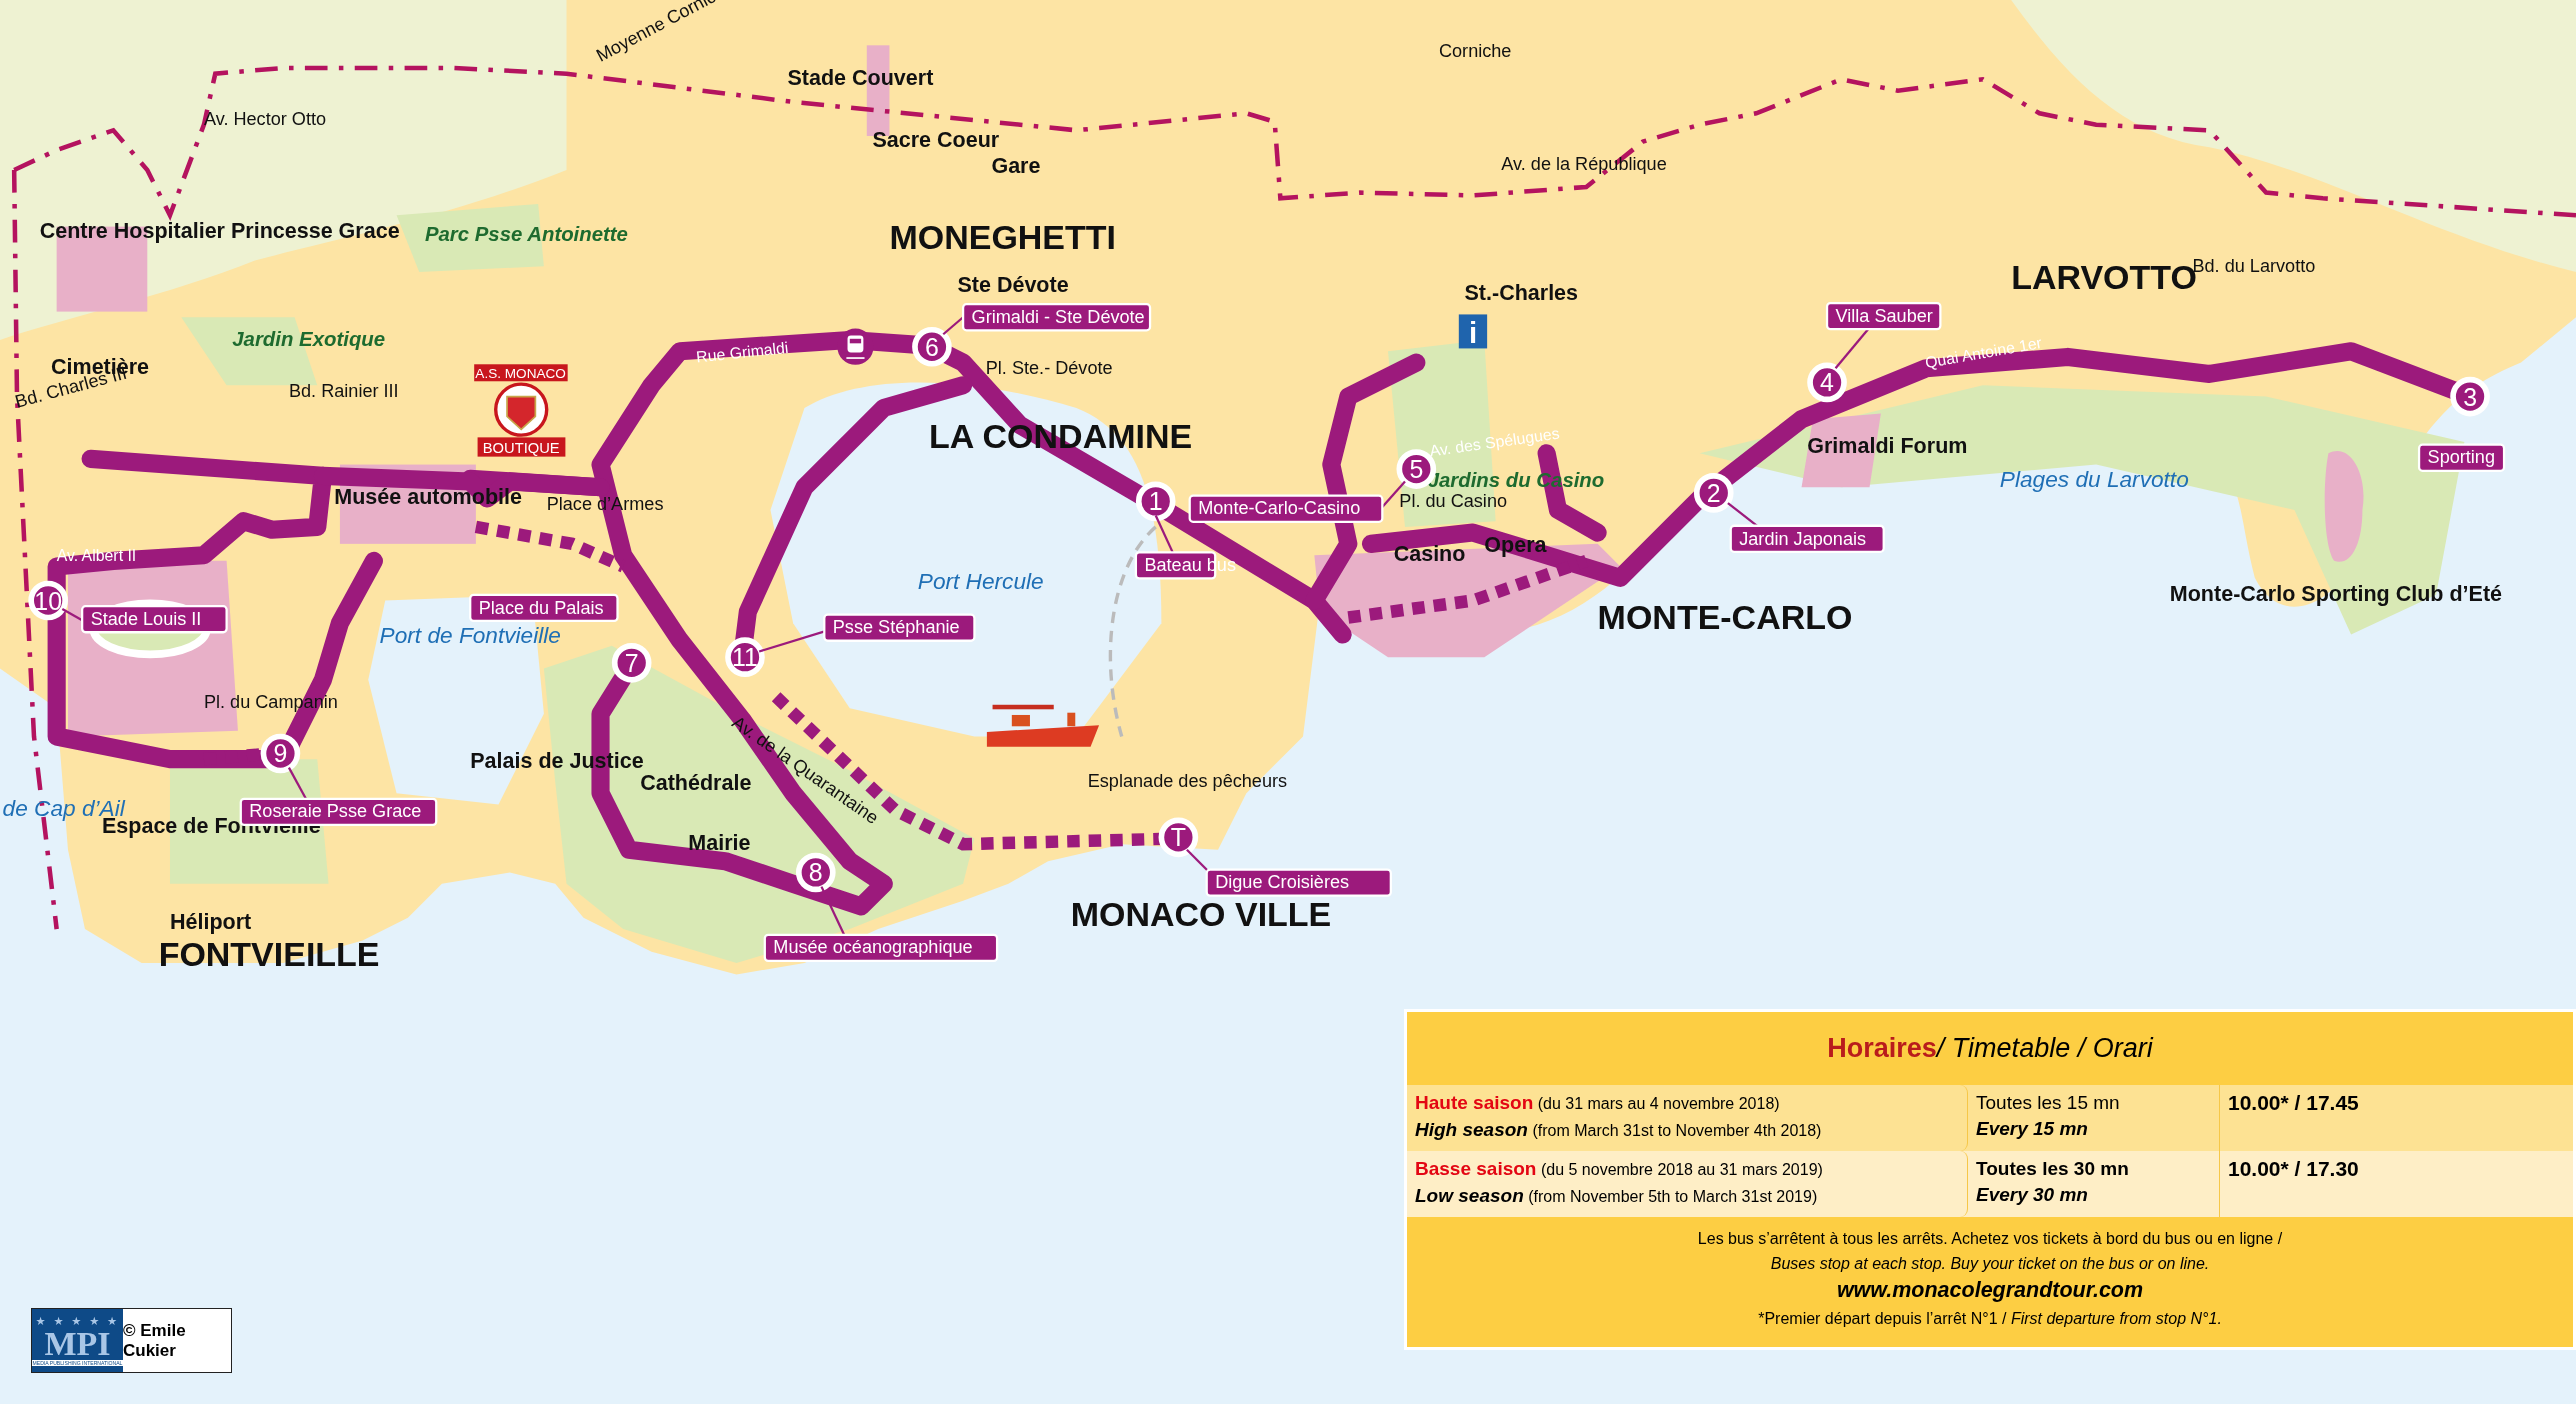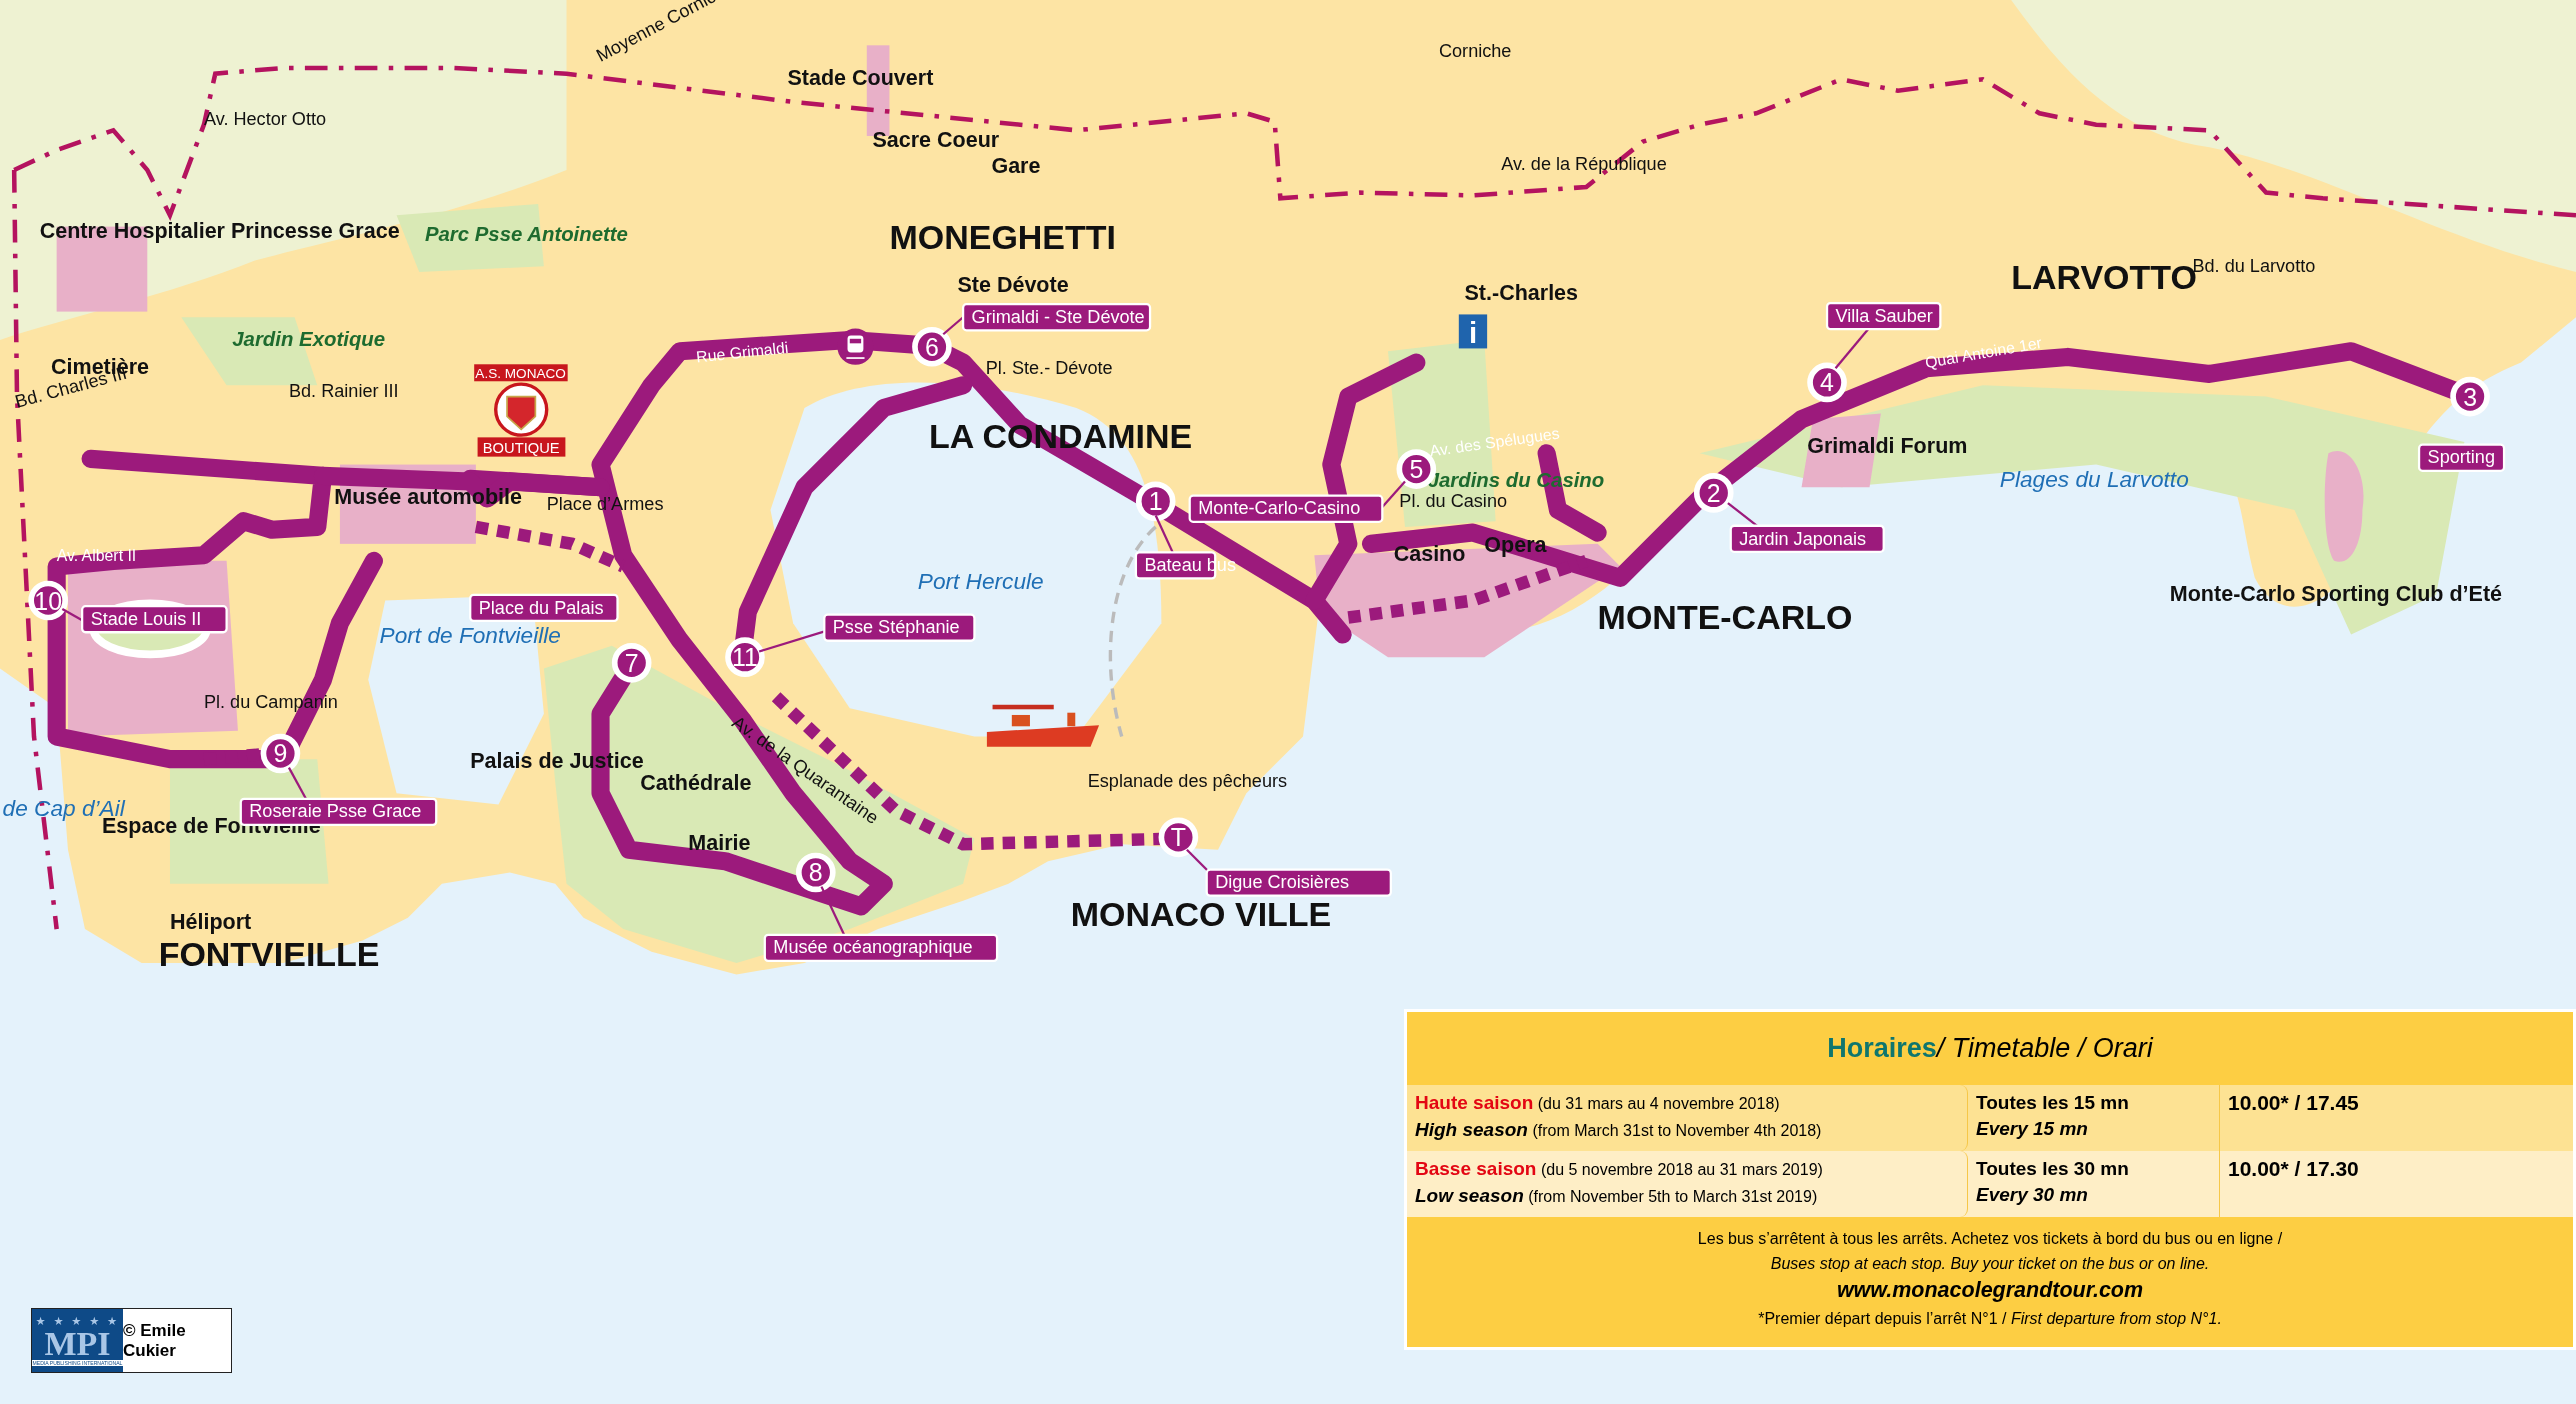--- a/index.html
+++ b/index.html
@@ -13,21 +13,21 @@
   .water{font-style:italic;font-size:40px;fill:#1f6fb5;}
   .stop-tag rect{fill:#9c1a7c;stroke:#fff;stroke-width:4;}
   .stop-tag text{fill:#fff;font-size:32px;}
   .stop-circle{fill:#9c1a7c;stroke:#fff;stroke-width:10;}
   .stop-num{fill:#fff;font-size:44px;text-anchor:middle;dominant-baseline:central;}
   .route-text{fill:#fff;font-size:28px;}
 
   
   #timetable{position:absolute;left:1404px;top:1009px;width:1172px;height:341px;background:#fff;border:3.4px solid #fff;box-sizing:border-box;font-family:"Liberation Sans",sans-serif;}
   .tt-head{height:73px;background:#fdce43;display:flex;align-items:center;justify-content:center;font-size:27px;font-style:italic;}
-  .tt-head .red{color:#0f766e;font-weight:bold;font-style:normal;}
+  .tt-head .red{color:#b91c1c;font-weight:bold;font-style:normal;}
   .tt-row{display:flex;height:66px;}
   .tt-row.hi{background:#fde293;}
   .tt-row.lo{background:#feeec6;}
   .tt-c1{width:561px;padding:4.5px 8px;box-sizing:border-box;border-right:1.1px solid #f6c748;font-size:19px;line-height:26px;border-radius:8px;}
   .tt-c2{width:252px;padding:4.5px 8px;box-sizing:border-box;border-right:1.1px solid #f6c748;font-size:19px;line-height:26px;}
   .tt-c3{flex:1;padding:4.5px 8px;box-sizing:border-box;font-size:21px;line-height:26px;font-weight:bold;}
   .red-b{color:#e30613;font-weight:bold;}
   .it-b{font-style:italic;font-weight:bold;}
   .small{font-size:16px;}
   .tt-foot{height:130px;background:#fdce43;text-align:center;font-size:16px;line-height:25px;padding-top:9px;box-sizing:border-box;}
@@ -290,21 +290,21 @@
   <div class="tt-head">
     <span class="red">Horaires</span>
       <span> / Timetable / Orari</span>
   </div>
   <div class="tt-row hi">
     <div class="tt-c1">
       <div><span class="red-b">Haute saison</span><span class="small"> (du 31 mars au 4 novembre 2018)</span></div>
       <div><span class="it-b">High season</span><span class="small"> (from March 31st to November 4th 2018)</span></div>
     </div>
     <div class="tt-c2">
-      <div style="font-weight:bold">Toutes les 15 mn</div>
+      <div style="font-weight:normal">Toutes les 15 mn</div>
       <div class="it-b">Every 15 mn</div>
     </div>
     <div class="tt-c3">10.00* / 17.45</div>
   </div>
   <div class="tt-row lo">
     <div class="tt-c1">
       <div><span class="red-b">Basse saison</span><span class="small"> (du 5 novembre 2018 au 31 mars 2019)</span></div>
       <div><span class="it-b">Low season</span><span class="small">  (from November 5th to March 31st 2019)</span></div>
     </div>
     <div class="tt-c2">

